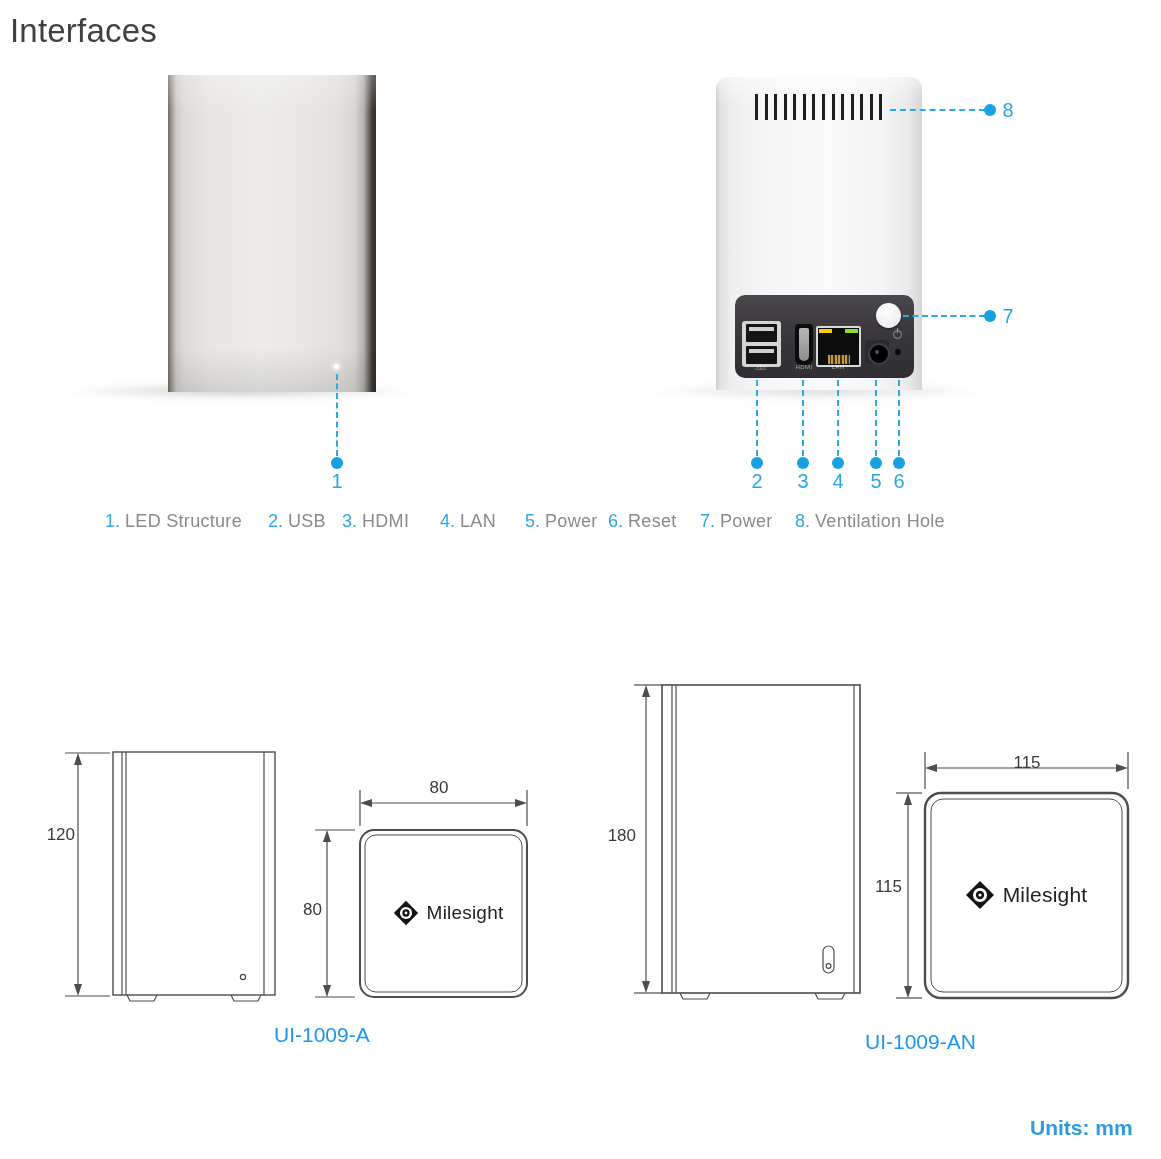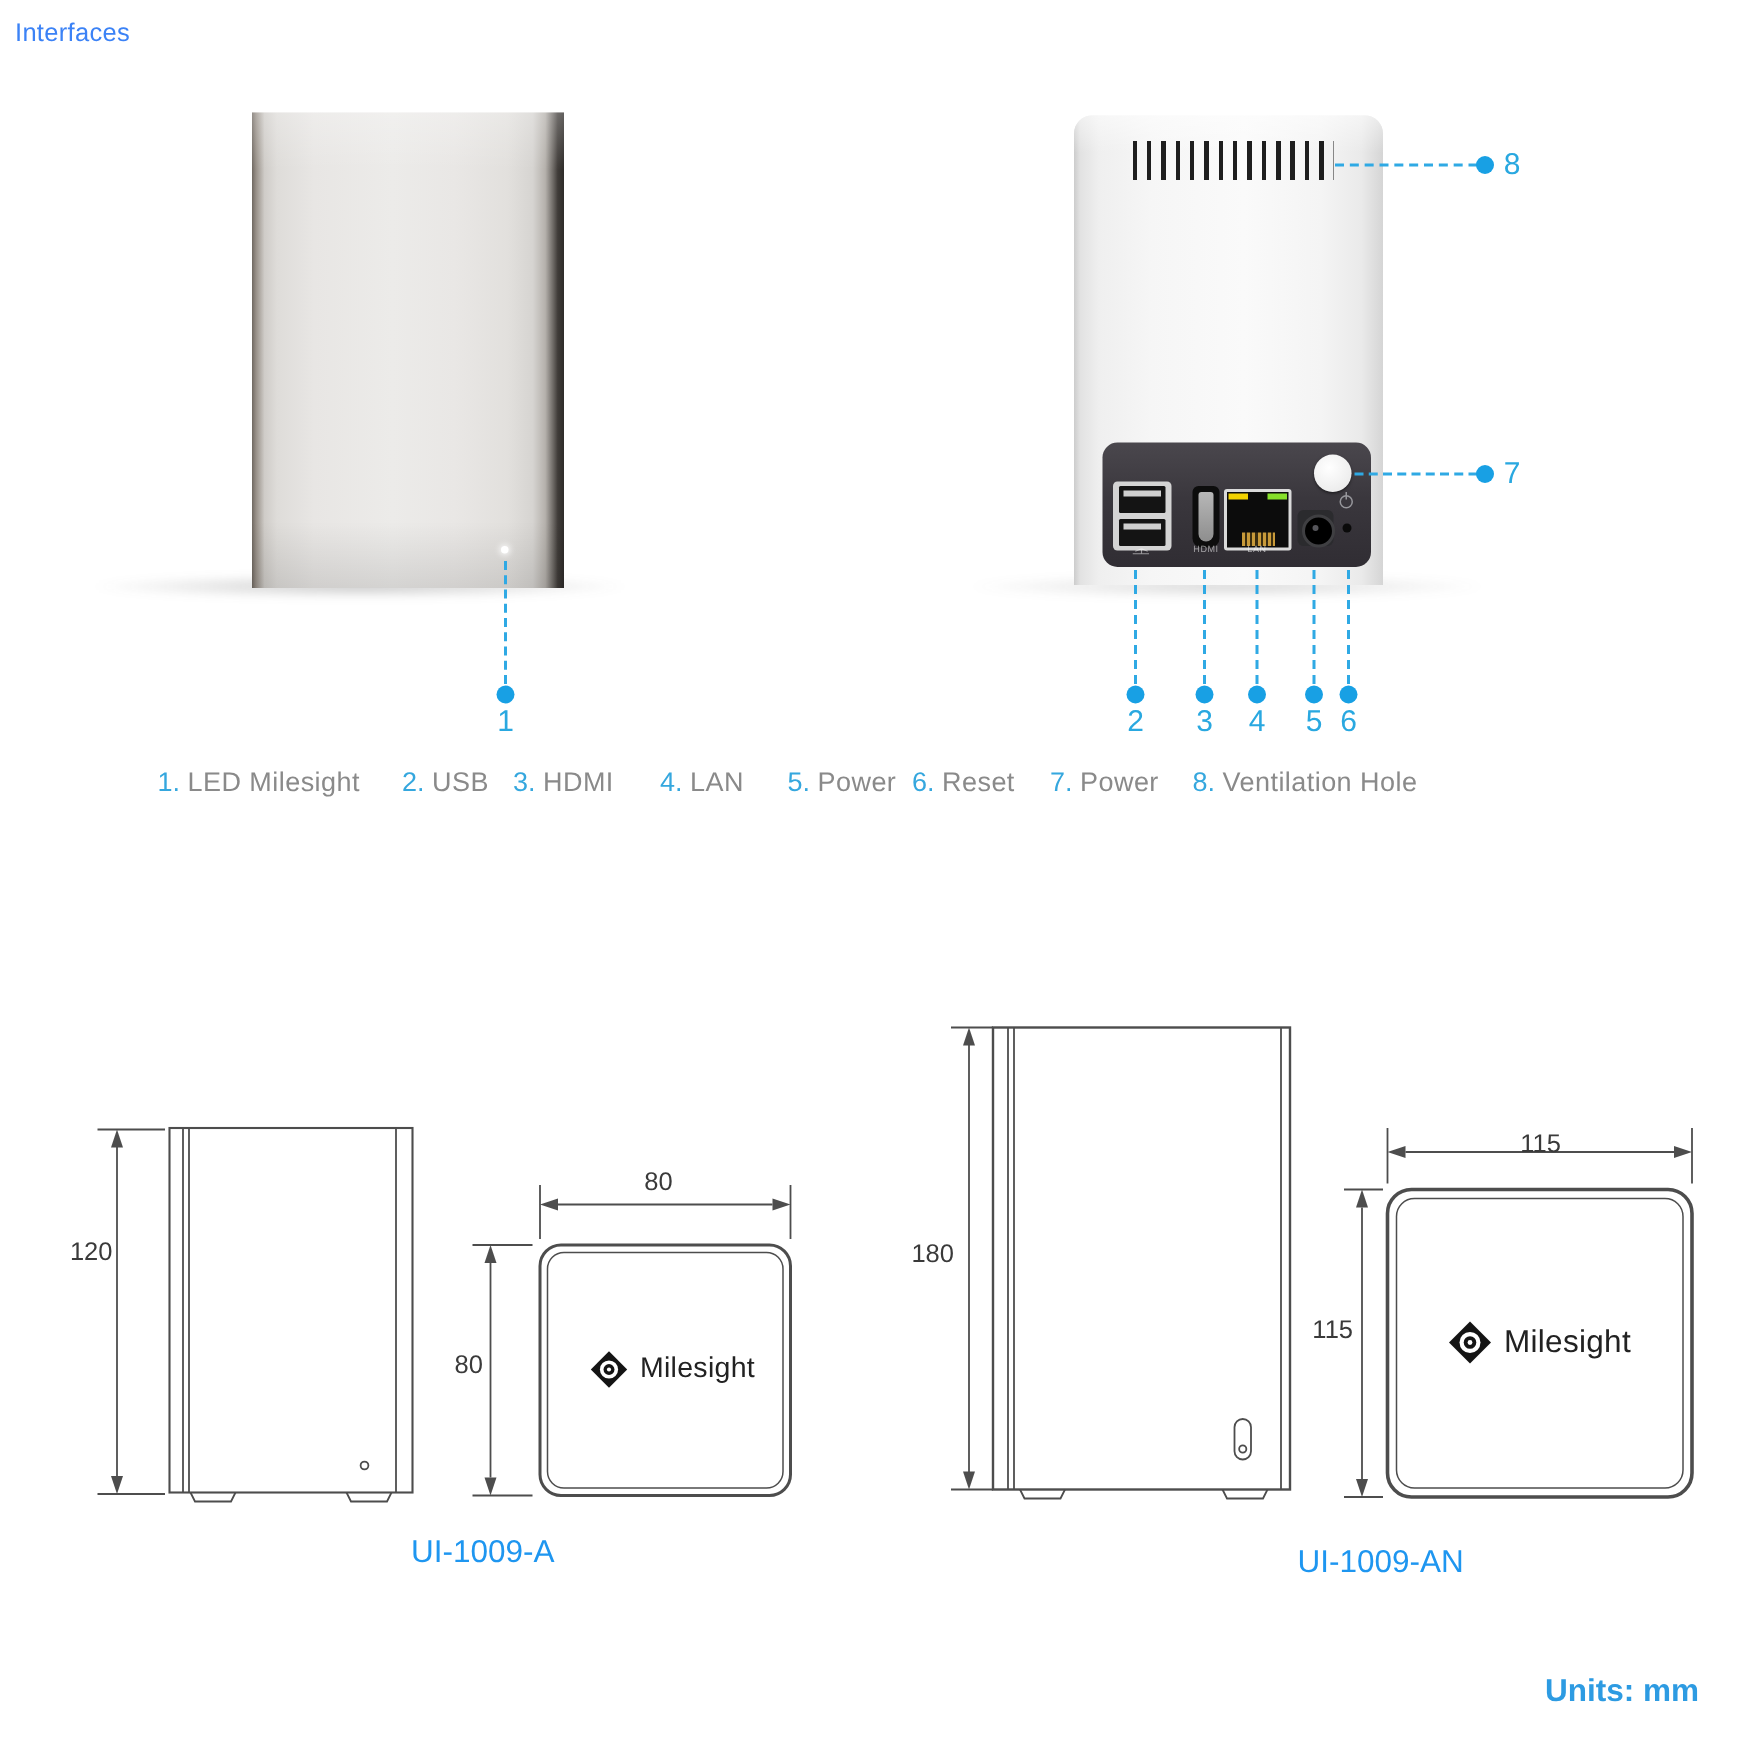--- a/index.html
+++ b/index.html
@@ -1,19 +1,19 @@
 <!DOCTYPE html>
 <html><head>
 <meta charset="utf-8">
 <style>
   * { margin:0; padding:0; box-sizing:border-box; }
   body { background:#fff; font-family:"Liberation Sans", sans-serif; }
   .canvas { position:relative; width:1161px; height:1159px; background:#fff; overflow:hidden; }
 
-  .section-heading { position:absolute; font-size:17px; font-weight:400; color:#3b82f6; letter-spacing:0.2px; }
+  .section-heading { position:absolute; font-size:33px; font-weight:400; color:#404040; letter-spacing:0.2px; }
   #hd-interfaces { left:10px; top:12px; }
   #hd-structure  { left:10px; top:594px; }
 
   
   .front-device { position:absolute; left:168px; top:75px; width:208px; height:317px;
     background:linear-gradient(90deg,#6f6861 0%,#958d85 1.2%,#aaa49d 2.2%,#cfccc8 4%,#dedcd9 8%,
       #e8e6e4 20%,#ecebe9 45%,#e9e7e5 65%,#e2e0dd 82%,#d6d4d1 90%,#b5b1ac 94%,#6e6a66 96.5%,#403c39 98%,#2e2b29 100%); }
   .front-device::before { content:""; position:absolute; inset:0;
     background:linear-gradient(180deg,rgba(255,255,255,.25),rgba(255,255,255,0) 12%,rgba(0,0,0,0) 86%,rgba(0,0,0,.10)); }
   .led-dot { position:absolute; left:166px; top:289px; width:5px; height:5px; border-radius:50%;
@@ -158,21 +158,21 @@
 
   <div class="callout-line-h" style="left:903px; top:315px; width:82px;"></div>
   <div class="callout-dot" style="left:984px; top:310px;"></div>
   <div class="callout-num" style="left:1000px; top:305px;">7</div>
 
   <div class="callout-line-h" style="left:890px; top:109px; width:95px;"></div>
   <div class="callout-dot" style="left:984px; top:104px;"></div>
   <div class="callout-num" style="left:1000px; top:99px;">8</div>
 
   <div class="legend-item" style="left:105px;">
-    <span class="num">1.</span><span class="lbl">LED Milesight</span>
+    <span class="num">1.</span><span class="lbl">LED Structure</span>
   </div>
   <div class="legend-item" style="left:268px;">
     <span class="num">2.</span><span class="lbl">USB</span>
   </div>
   <div class="legend-item" style="left:342px;">
     <span class="num">3.</span><span class="lbl">HDMI</span>
   </div>
   <div class="legend-item" style="left:440px;">
     <span class="num">4.</span><span class="lbl">LAN</span>
   </div>

